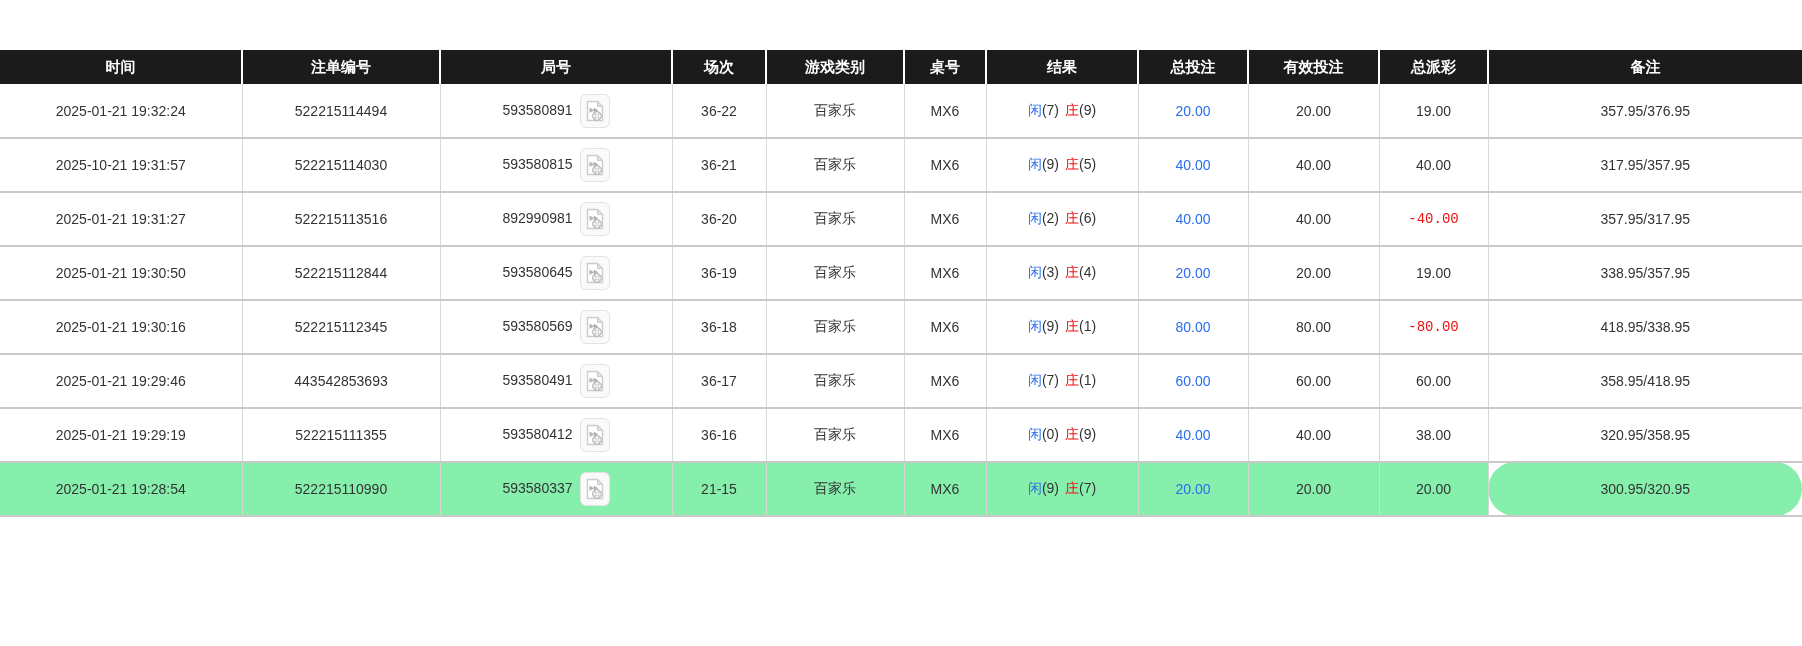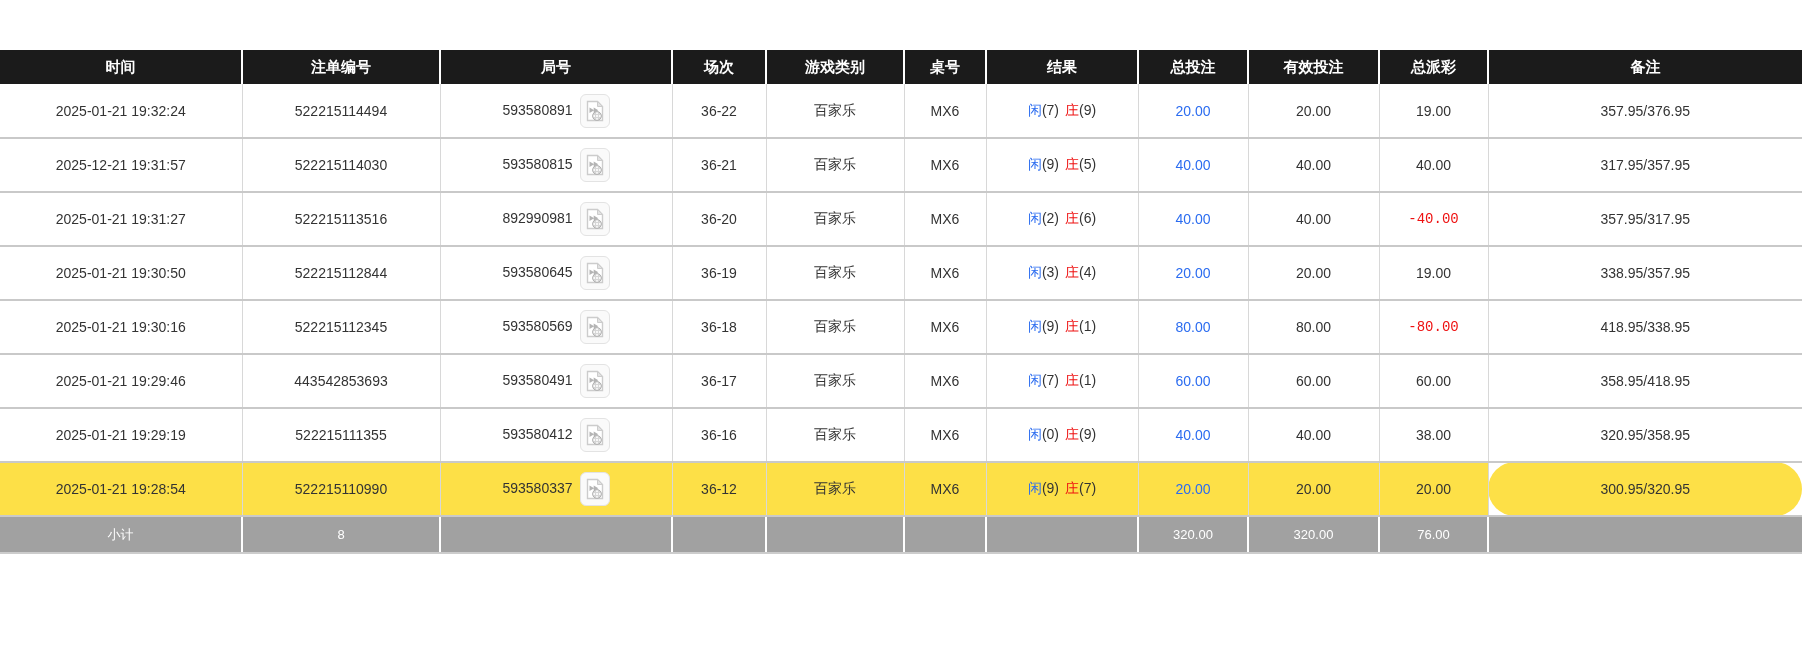--- a/index.html
+++ b/index.html
@@ -33,21 +33,21 @@
 
   tbody td {
     background: #ffffff; height: 54px;
     text-align: center; vertical-align: middle;
     font-size: 14px; color: #333333;
     border-right: 1px solid #d8d8d8;
     border-bottom: 2px solid #c9c9c9;
     white-space: nowrap;
   }
   tbody td:last-child { border-right: none; border-radius: 27px; }
-  tbody tr.hl td { background: #fde047; }
+  tbody tr.hl td { background: #86efac; }
 
   .blue { color: #2b6cf0; }
   .red  { color: #ee1111; font-family: Liberation Mono, monospace; }
   .player-label { color: #2b6cf0; }
   .banker-label { color: #ee1111; }
   .score { color: #333333; }
   .result-gap { display: inline-block; width: 6px; }
 
   .vbtn {
     display: inline-flex; align-items: center; justify-content: center;
@@ -123,21 +123,21 @@
     <td>
       <span class="player-label">闲</span><span class="score">(7)</span><span class="result-gap"></span><span class="banker-label">庄</span><span class="score">(9)</span>
     </td>
     <td class="blue">20.00</td>
     <td>20.00</td>
     <td>19.00</td>
     <td>357.95/376.95</td>
   </tr>
 
   <tr>
-    <td>2025-12-21 19:31:57</td>
+    <td>2025-10-21 19:31:57</td>
     <td>522215114030</td>
     <td>
       <span>593580815</span><span class="vbtn">
             <svg width="18" height="22" viewBox="0 0 18 22">
           <path d="M1.5 1.5 h10 l5 5 v14 h-15 z" fill="#ffffff" stroke="#cccccc" stroke-width="1.4"></path>
           <path d="M11.5 1.5 l5 5 h-5 z" fill="#e2e2e2" stroke="#cccccc" stroke-width="1"></path>
           <path d="M3.5 7.5 l4.2 2.4 v-2.4 l4.6 2.7 -4.6 2.7 v-2.4 l-4.2 2.4 z" fill="#b4b4b4"></path>
           <circle cx="11" cy="16" r="4.4" fill="#d6d6d6" stroke="#b2b2b2" stroke-width="1"></circle>
           <circle cx="11" cy="16" r="1.1" fill="#ffffff"></circle>
           <circle cx="11" cy="13.2" r="0.9" fill="#ffffff"></circle>
@@ -320,40 +320,27 @@
           <path d="M3.5 7.5 l4.2 2.4 v-2.4 l4.6 2.7 -4.6 2.7 v-2.4 l-4.2 2.4 z" fill="#b4b4b4"></path>
           <circle cx="11" cy="16" r="4.4" fill="#d6d6d6" stroke="#b2b2b2" stroke-width="1"></circle>
           <circle cx="11" cy="16" r="1.1" fill="#ffffff"></circle>
           <circle cx="11" cy="13.2" r="0.9" fill="#ffffff"></circle>
           <circle cx="11" cy="18.8" r="0.9" fill="#ffffff"></circle>
           <circle cx="8.2" cy="16" r="0.9" fill="#ffffff"></circle>
           <circle cx="13.8" cy="16" r="0.9" fill="#ffffff"></circle>
         </svg>
           </span>
     </td>
-    <td>36-12</td>
+    <td>21-15</td>
     <td>百家乐</td>
     <td>MX6</td>
     <td>
       <span class="player-label">闲</span><span class="score">(9)</span><span class="result-gap"></span><span class="banker-label">庄</span><span class="score">(7)</span>
     </td>
     <td class="blue">20.00</td>
     <td>20.00</td>
     <td>20.00</td>
     <td>300.95/320.95</td>
   </tr>
 </tbody>
   <tfoot>
-    <tr>
-      <td>小计</td>
-      <td>8</td>
-      <td></td>
-      <td></td>
-      <td></td>
-      <td></td>
-      <td></td>
-      <td>320.00</td>
-      <td>320.00</td>
-      <td>76.00</td>
-      <td></td>
-    </tr>
   </tfoot>
 </table>
 
 </body></html>

